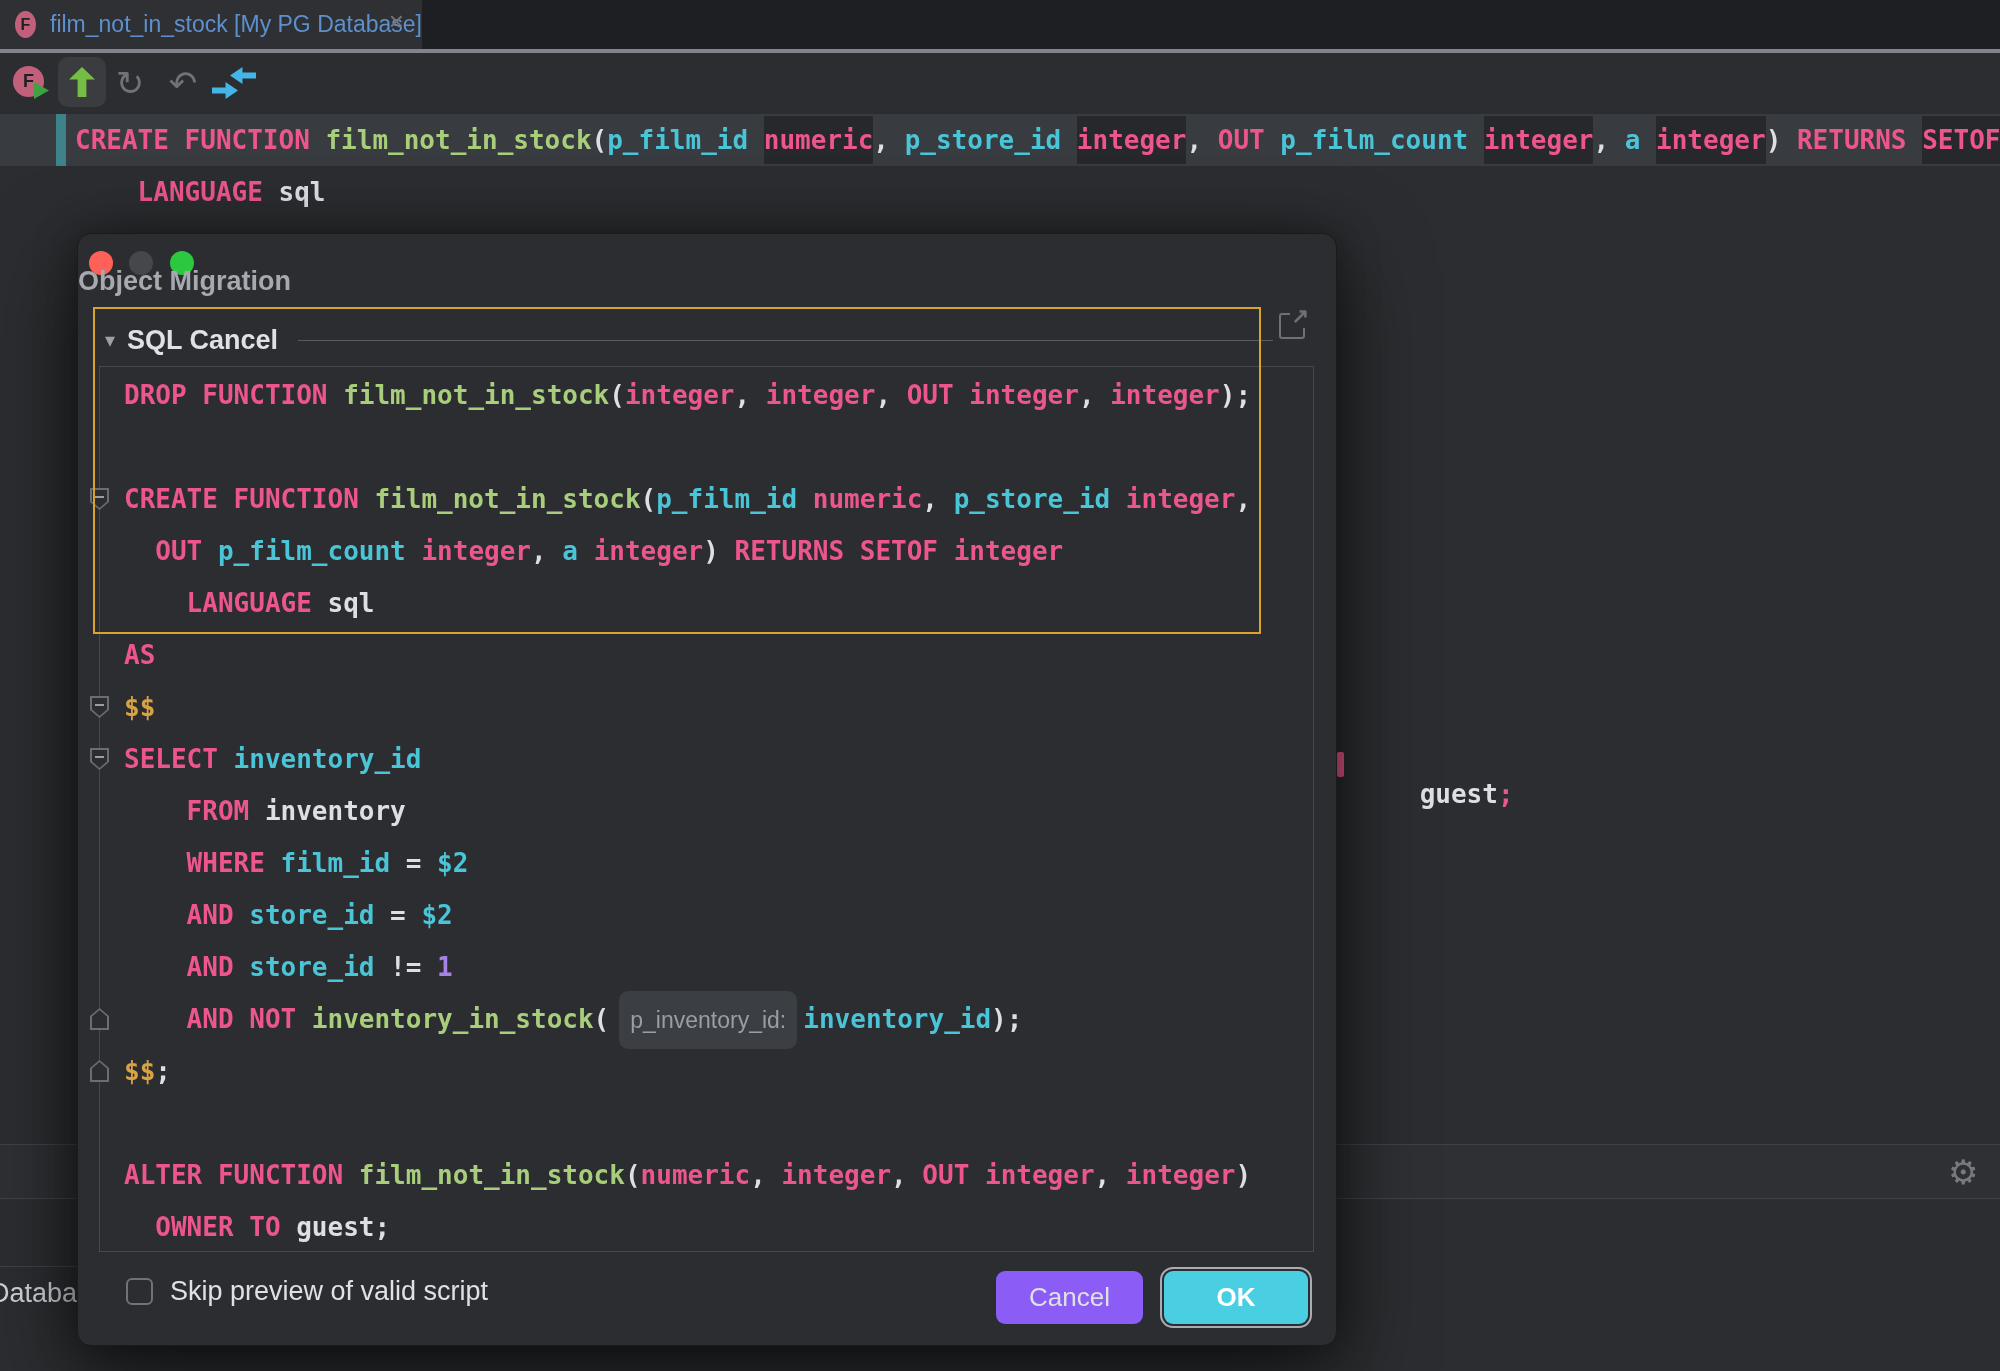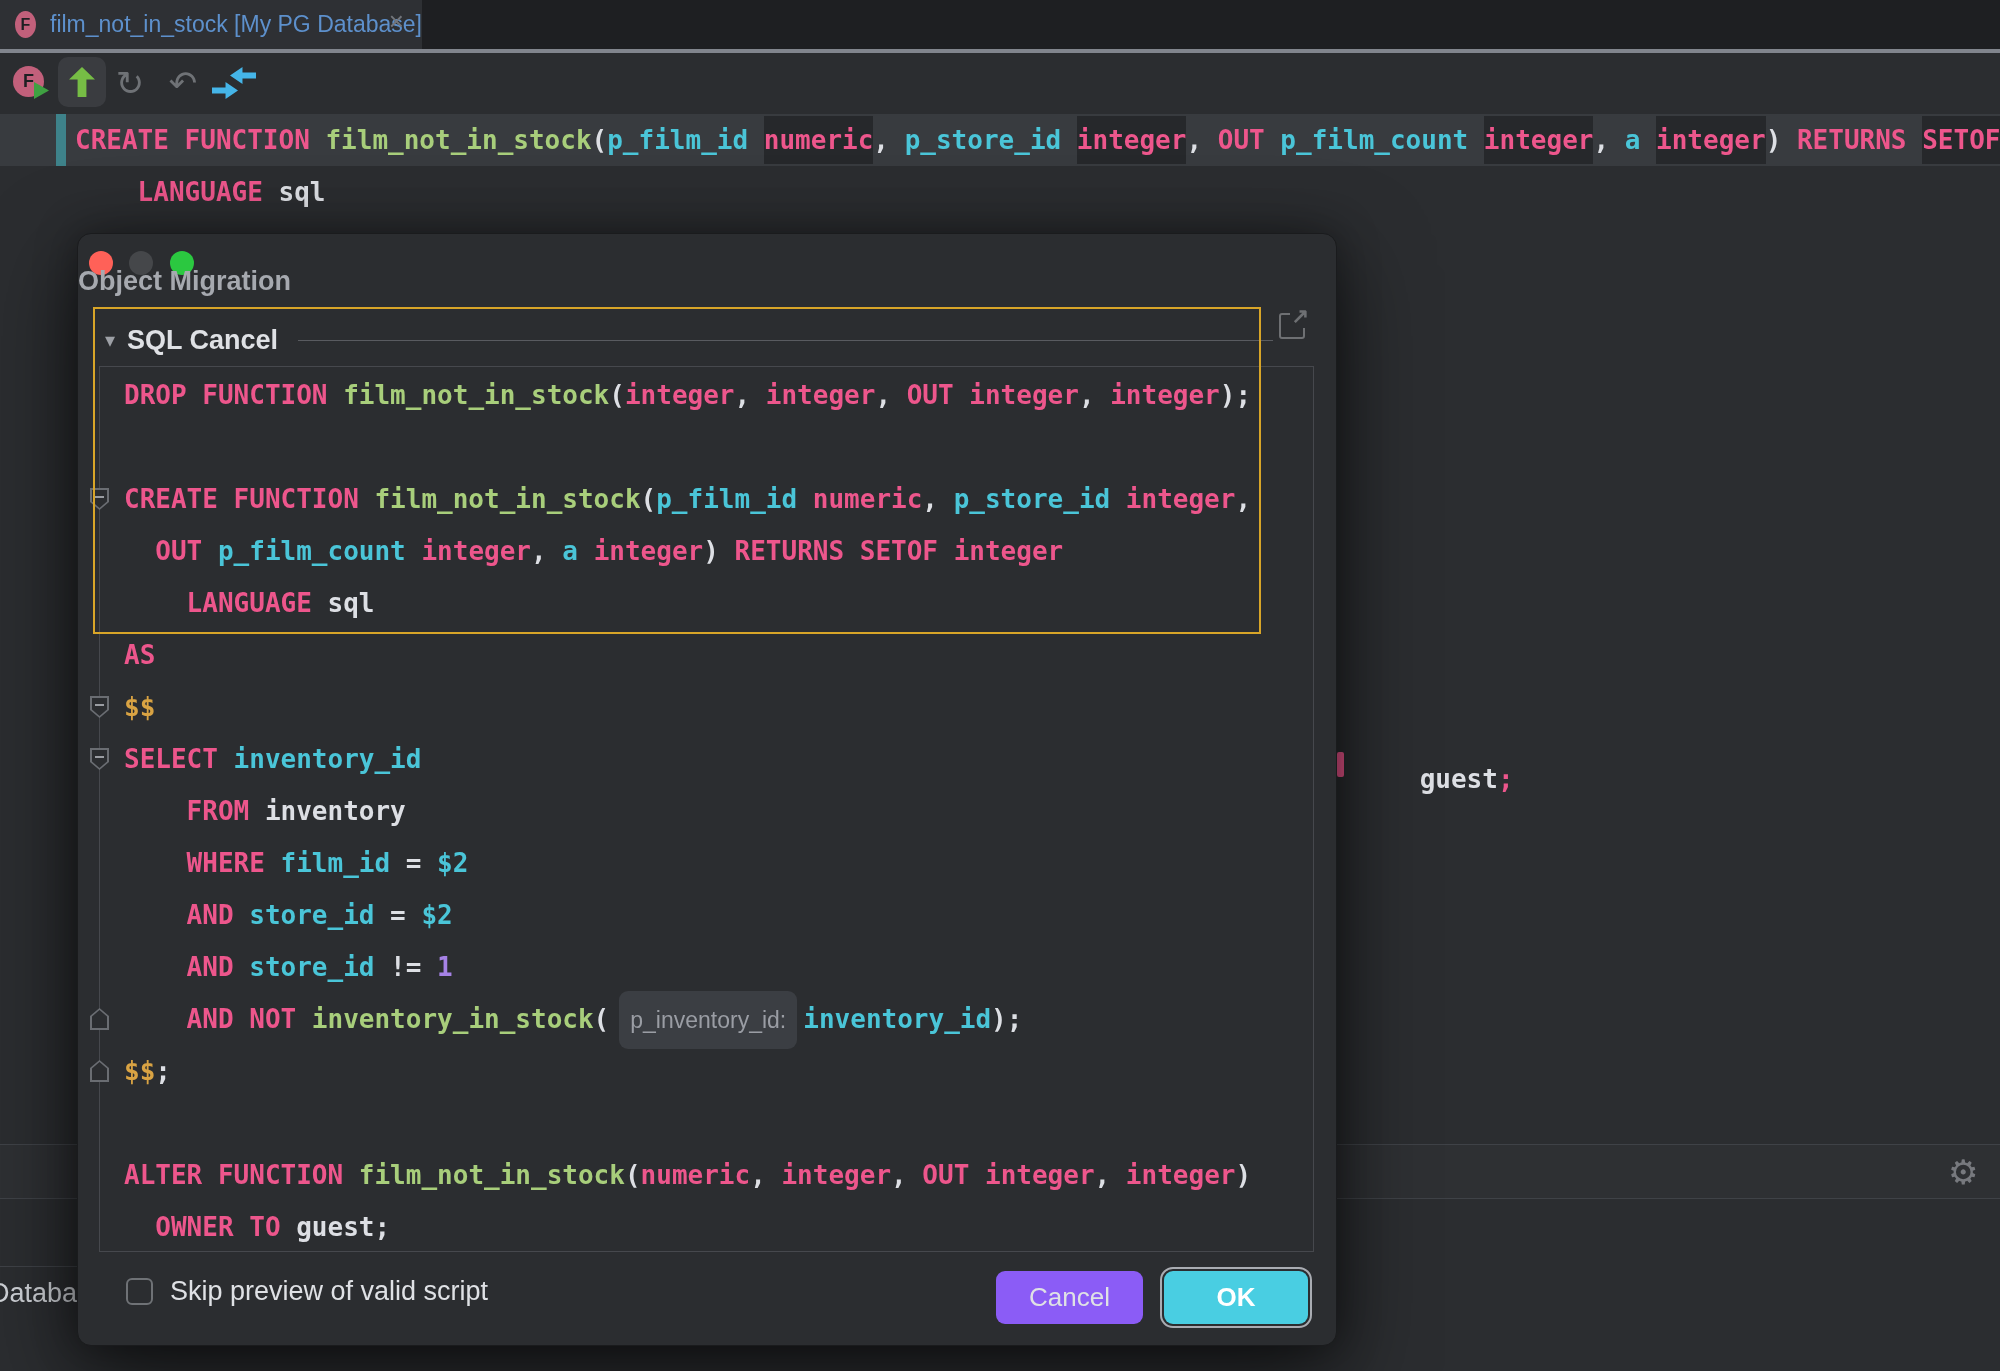--- a/index.html
+++ b/index.html
@@ -41,21 +41,21 @@
   .ed-line1{position:absolute;left:0;top:114px;width:2000px;height:52px;line-height:52px;background:#383B3F;}
   .ed-line2{position:absolute;left:0;top:166px;width:2000px;height:52px;line-height:52px;}
   .ed-text{position:absolute;left:75px;top:0;}
   .change-bar{position:absolute;left:56px;top:0;width:10px;height:52px;background:#3E828A;}
   .tk.k{color:#ED568C}.tk.fn{color:#A8CE7B}.tk.id{color:#4AC5D8}.tk.w{color:#DDDFE4}
   .tk.num{color:#A682E6}.tk.dl{color:#D9A343}
   .tk.p{background:#26282B;padding:9px 0;}
   .tk.hint{font-family:"Liberation Sans",sans-serif;font-weight:normal;font-size:23px;color:#9A9DA4;
            background:#3B3E43;border-radius:9px;padding:16px 11px;margin:0 6px 0 10px;}
 
-  .guest-frag{position:absolute;left:1357px;top:701px;height:52px;line-height:52px;}
+  .guest-frag{position:absolute;left:1357px;top:716px;height:52px;line-height:52px;}
   .guest-sliver{position:absolute;left:1337px;top:752px;width:7px;height:25px;background:#ED568C;border-radius:2px;}
 
   
   .bg-strip{position:absolute;left:0;top:1145px;width:2000px;height:54px;background:#2E3033;}
   .hline{position:absolute;left:0;width:2000px;height:1px;background:#3F4247;}
   .hline-short{position:absolute;left:0;top:1266px;width:77px;height:1px;background:#3F4247;}
   .gear{position:absolute;left:1948px;top:1152px;color:#77797E;font-size:34px;}
   .db-label{position:absolute;left:-10px;top:1278px;color:#CFD2D7;font-size:27px;}
 
   

